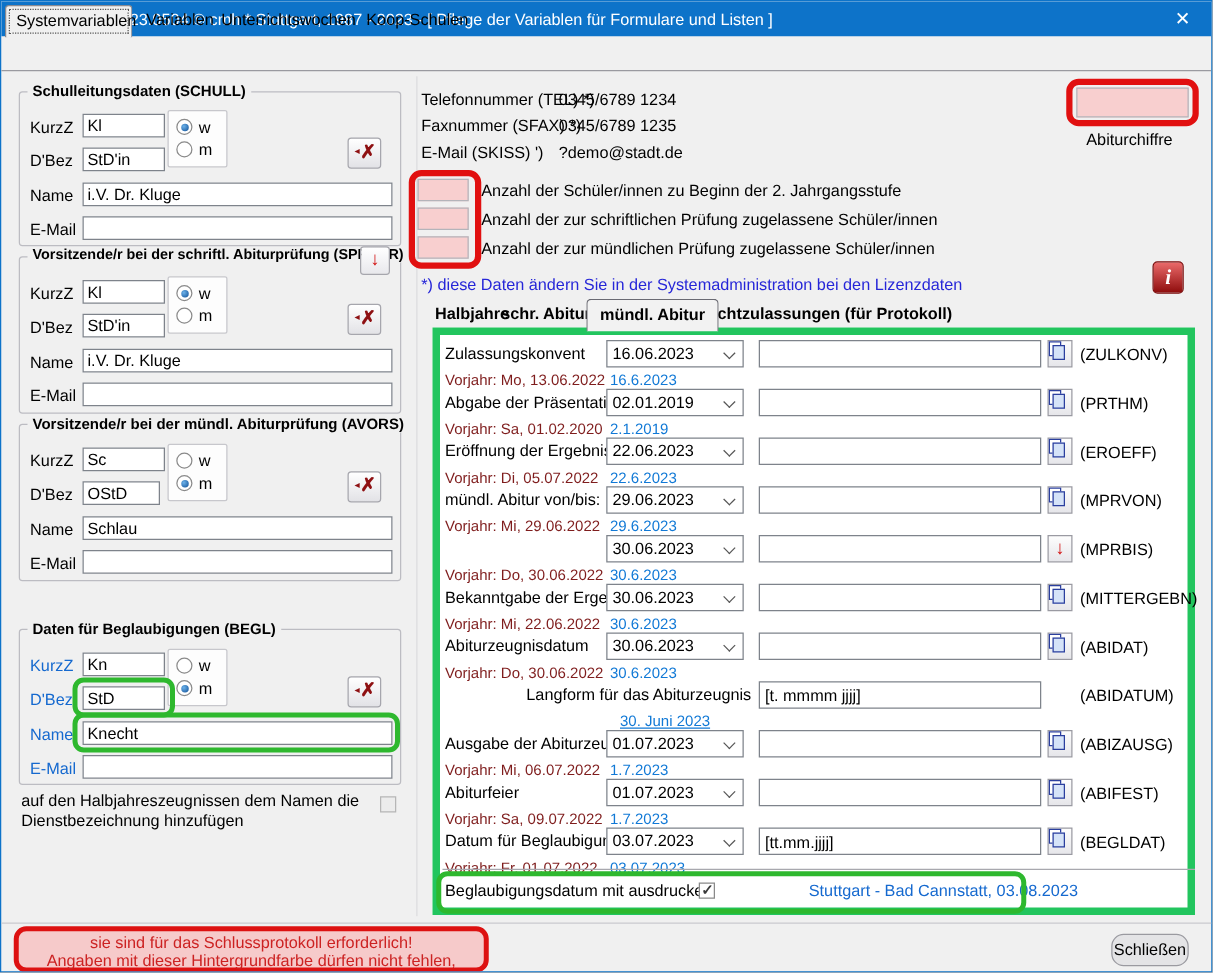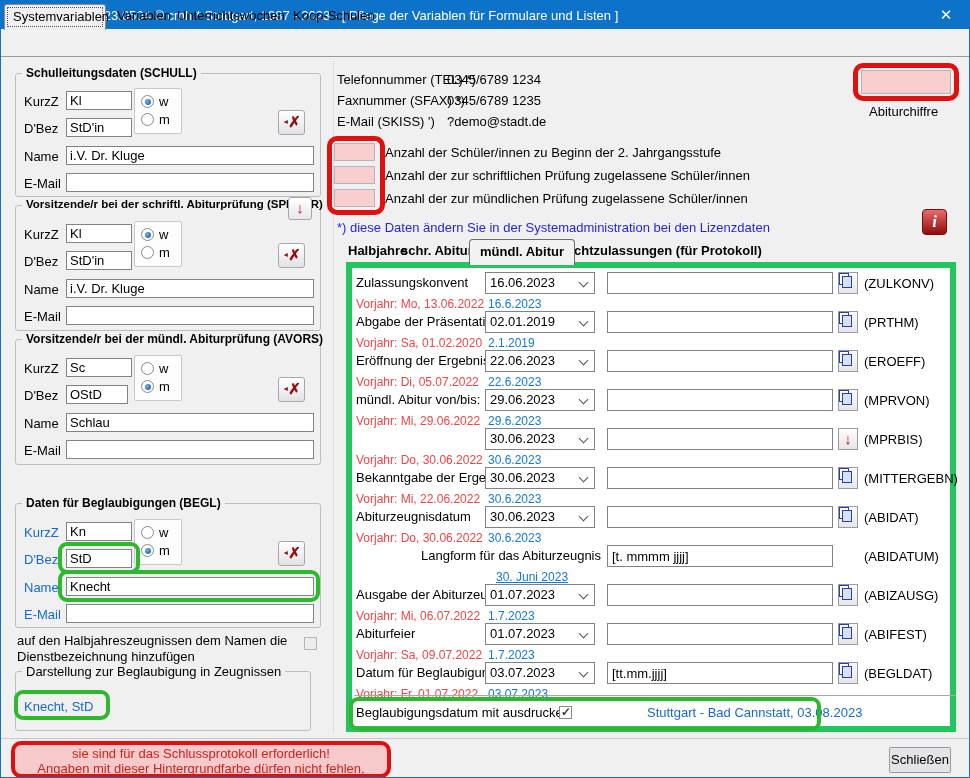--- a/index.html
+++ b/index.html
@@ -42,21 +42,21 @@
   .cb{position:absolute;width:13px;height:13px;background:#fff;border:1px solid #8a8a8a;}
   .cb.disabled{background:#ececec;border-color:#b6b6b6;}
   .cb.checked::after{content:"✓";position:absolute;left:1px;top:-2px;font-size:12px;
     font-weight:bold;color:#3a3a3a;}
   
   .redbox{position:absolute;border:5px solid #e11010;border-radius:10px;z-index:6;pointer-events:none;}
   .greenbox{position:absolute;border:4px solid #2eb82e;border-radius:9px;z-index:6;pointer-events:none;}
   .pinkfld{position:absolute;background:#f8cfcf;border:1px solid #b4b4ba;}
   
   .ctext{position:absolute;white-space:nowrap;}
-  .graytxt{color:#ef4444;font-size:12px;}
+  .graytxt{color:#7f1d1d;font-size:12px;}
   .echotxt{color:#1179d6;font-size:12px;}
   .footnote{color:#2626d8;}
   
   .panel{position:absolute;left:345px;top:261px;width:610px;height:470px;background:#fff;
     border:6px solid #22c55e;}
   .ptab{position:absolute;top:242px;font-weight:bold;white-space:nowrap;z-index:2;}
   .ptab.activebox{top:238px;height:26px;background:#f2f2f2;border:1px solid #6a6a72;
     border-bottom:none;border-radius:4px 4px 0 0;padding:4px 10px 0 10px;z-index:4;}
   .combo{position:absolute;width:110px;height:22px;background:#fff;border:1px solid #7e838b;
     padding:2px 4px;font-size:13px;}
@@ -184,25 +184,20 @@
     <div class="flabel bluetxt" style="left:8px;top:76px;">Name</div>
     <input class="inp" style="left: 50px; top: 73px; width: 248px;" value="Knecht">
     <div class="greenbox" style="left:42px;top:66px;width:262px;height:32px;"></div>
     <div class="flabel bluetxt" style="left:8px;top:103px;">E-Mail</div>
     <input class="inp" style="left: 50px; top: 100px; width: 248px;" value="">
   </div>
 
   <div class="ctext" style="left:16px;top:632px;width:286px;white-space:normal;line-height:16px;">auf den Halbjahreszeugnissen dem Namen die Dienstbezeichnung hinzufügen</div>
   <span class="cb disabled" style="left:303px;top:636px;"></span>
 
-  <div class="grp" style="left:14px;top:670px;width:296px;height:60px;">
-    <div class="gtitle" style="font-weight:normal;font-size:13px;">Darstellung zur Beglaubigung in Zeugnissen</div>
-    <div class="flabel bluetxt" style="left:8px;top:27px;">Knecht, StD</div>
-    <div class="greenbox" style="left:-2px;top:18px;width:96px;height:30px;"></div>
-  </div>
 
   <div class="warnbox">
     <div>sie sind für das Schlussprotokoll erforderlich!</div>
     <div>Angaben mit dieser Hintergrundfarbe dürfen nicht fehlen,</div>
   </div>
 
   <div class="ctext" style="left:336px;top:71px;">Telefonnummer (TEL) *)</div>
   <div class="ctext" style="left:446px;top:71px;">0345/6789 1234</div>
   <div class="ctext" style="left:336px;top:92px;">Faxnummer (SFAX) *)</div>
   <div class="ctext" style="left:446px;top:92px;">0345/6789 1235</div>
@@ -315,15 +310,15 @@
     <div class="copybtn" style="left:486px;top:394px;"><span class="copyglyph"></span></div>
     <div class="codelbl" style="left:512px;top:398px;">(BEGLDAT)</div>
 
     <div class="hline" style="left:2px;top:427px;width:602px;background:#a8a8ae;"></div>
     <div class="ctext" style="left:4px;top:437px;">Beglaubigungsdatum mit ausdrucken</div>
     <span class="cb checked" style="left:207px;top:438px;"></span>
     <div class="ctext bluetxt" style="left:295px;top:437px;">Stuttgart - Bad Cannstatt, 03.08.2023</div>
     <div class="greenbox" style="left:-3px;top:429px;width:472px;height:34px;"></div>
   </div>
 
-  <div class="pushbtn" style="left:888px;top:746px;width:62px;height:26px;">Schließen</div>
+  <div class="pushbtn" style="left:888px;top:746px;width:62px;height:26px;border-radius:10px;">Schließen</div>
 
 </div>
 
 </body></html>

